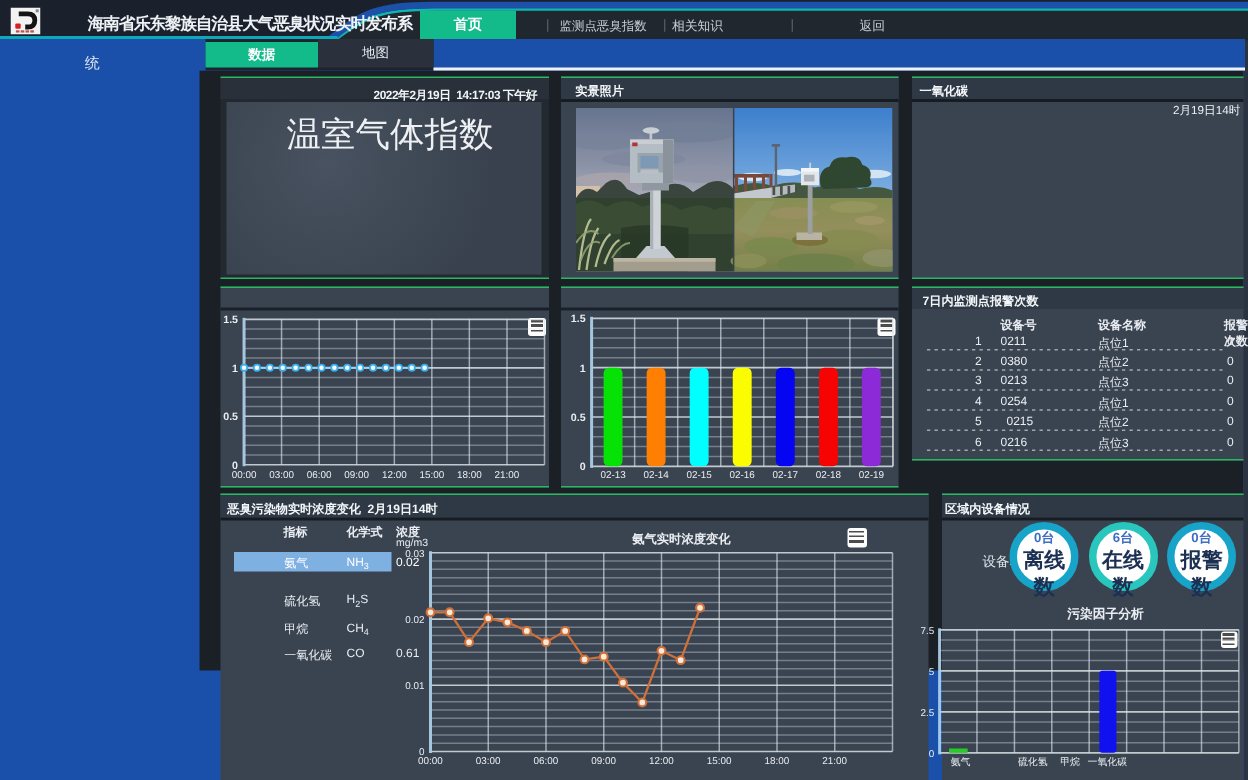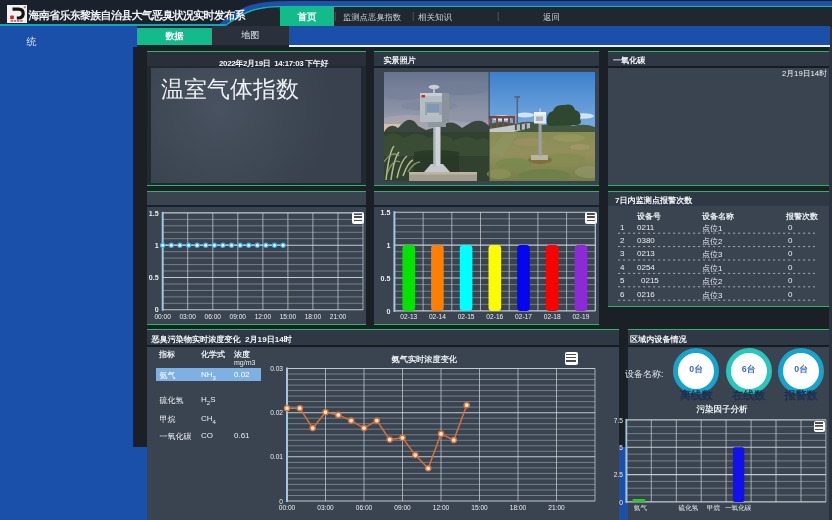--- a/index.html
+++ b/index.html
@@ -3,24 +3,24 @@
 <style>
 * { margin:0; padding:0; box-sizing:border-box; }
 html,body { width:832px; height:520px; overflow:hidden; background:#1a50aa;
   font-family:"Liberation Sans", sans-serif; }
 .abs { position:absolute; }
 .panel { position:absolute; background:#3a4450; border-top:1.5px solid #29b862; border-bottom:1.5px solid #29b862; }
 .phead { position:absolute; left:0; right:0; top:0; height:14px; background:#2f3945; }
 .ptitle { position:absolute; font-size:8.1px; font-weight:bold; color:#f3f6f9; top:3px; }
 .burger { position:absolute; width:12px; height:12px; background:#fdfdfd; border-radius:2px; }
 .burger i { display:block; height:1.5px; background:#4c4c4c; margin:1.7px 1.8px 0 1.8px; }
-.t { position:absolute; color:#e9edf2; }
+.t { position:absolute; color:#e9edf2;padding-left:30px; }
 .circ { position:absolute; width:46px; height:46px; border-radius:50%; background:#fff; text-align:center; }
-.circ .n { display:block; margin-top:11px; font-size:8.8px; font-weight:bold; color:#3f6dc0; }
-.circ .l { display:block; margin-top:12px; font-size:11px; font-weight:bold; color:#1c3053; }
+.circ .n { display:block; font-size:8.8px; font-weight:bold; color:#3f6dc0; }
+.circ .l { display:block; margin-top:0; font-size:14px; font-weight:bold; color:#1c3053; }
 </style></head>
 <body>
 
 <div class="abs" style="left:133px;top:47px;width:696px;height:400px;background:#1b2027"></div>
 <div class="abs" style="left:829px;top:26px;width:3px;height:494px;background:#2a333f"></div>
 
 <div class="abs" style="left:0;top:0;width:832px;height:26px;background:#1a212c"></div>
 <svg class="abs" style="left:0;top:0" width="832" height="27" viewBox="0 0 832 27" xmlns="http://www.w3.org/2000/svg">
   <path d="M 224 27 C 246 10 256 6.5 292 6.5 L 832 6.5 L 832 27 Z" fill="#21272f"></path>
   <path d="M 221.5 28 C 245 10.5 254 6.2 290 6.2 L 832 6.2" fill="none" stroke="#10b5b0" stroke-width="1.8"></path>
@@ -31,21 +31,21 @@
   <rect x="0" y="0" width="20" height="18" fill="#f2f2f2"></rect>
   <path d="M 5.5 4.2 H 11.5 Q 16.2 4.2 16.2 8.6 Q 16.2 13 11.5 13 H 9.8" fill="none" stroke="#141414" stroke-width="3.2"></path>
   <rect x="3.2" y="10.6" width="3.6" height="3.6" rx="0.8" fill="#d81e1e"></rect>
   <rect x="3.6" y="15.2" width="2.4" height="1.5" fill="#b53434" opacity="0.85"></rect>
     <rect x="6.8" y="15.2" width="2.4" height="1.5" fill="#b53434" opacity="0.85"></rect>
     <rect x="10" y="15.2" width="2.4" height="1.5" fill="#b53434" opacity="0.85"></rect>
     <rect x="13.2" y="15.2" width="2.4" height="1.5" fill="#b53434" opacity="0.85"></rect>
   <rect x="16.8" y="1.2" width="2" height="2" fill="#888"></rect>
 </svg>
 <div class="t" style="left:28.5px;top:8px;font-size:11px;font-weight:bold;letter-spacing:-0.7px;color:#eef1f5">海南省乐东黎族自治县大气恶臭状况实时发布系</div>
-<div class="abs" style="left:280px;top:6.5px;width:54px;height:19.5px;background:#13bb8b;color:#fff;font-size:9.5px;font-weight:bold;text-align:center;line-height:19.5px">首页</div>
+<div class="abs" style="left:280px;top:6.5px;width:64px;height:19.5px;background:#13bb8b;color:#fff;font-size:9.5px;font-weight:bold;text-align:center;line-height:19.5px">首页</div>
 <div class="t" style="left:343px;top:12px;font-size:8.3px;color:#c9ced6">监测点恶臭指数</div>
 <div class="t" style="left:334px;top:11px;font-size:9px;color:#5a6470">|</div>
 <div class="t" style="left:412px;top:11px;font-size:9px;color:#5a6470">|</div>
 <div class="t" style="left:418px;top:12px;font-size:8.5px;color:#c9ced6">相关知识</div>
 <div class="t" style="left:497px;top:11px;font-size:9px;color:#5a6470">|</div>
 <div class="t" style="left:543px;top:12px;font-size:8.5px;color:#c9ced6">返回</div>
 
 <div class="abs" style="left:0;top:24px;width:225px;height:1.8px;background:#0fa8b8"></div>
 
 <div class="abs" style="left:0;top:26px;width:830px;height:21px;background:#1a50aa"></div>

